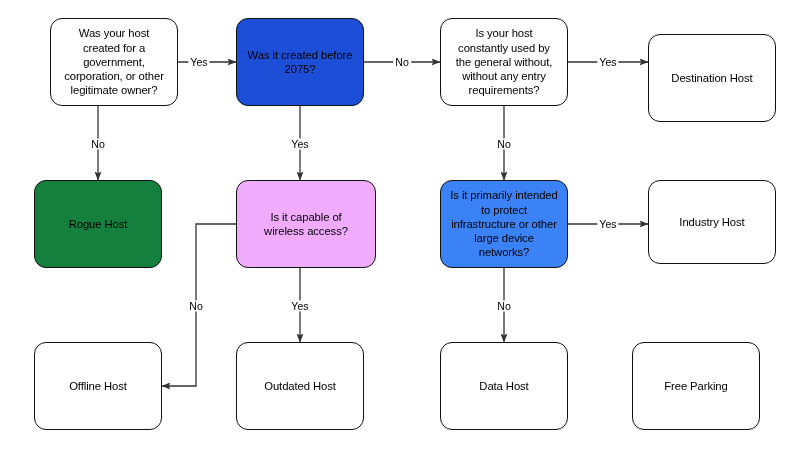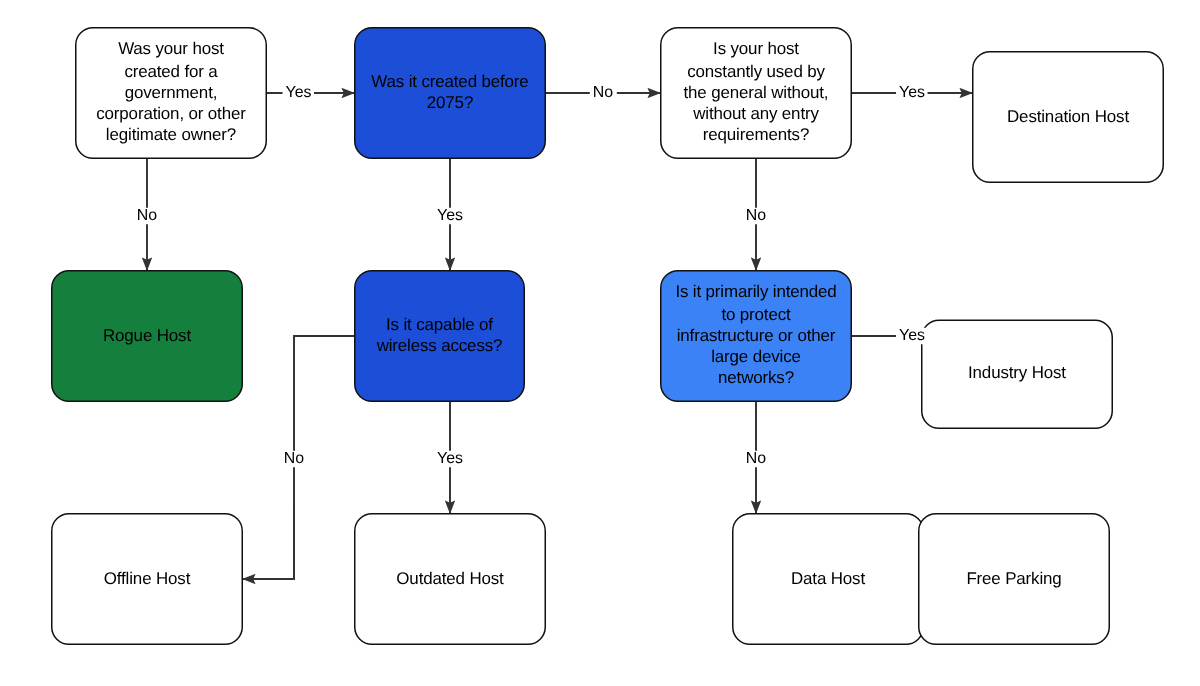--- a/index.html
+++ b/index.html
@@ -102,44 +102,44 @@
 the general without,
 without any entry
 requirements?</span>
       </div>
       <div class="node" style="left: 648px; top: 18px; width: 128px; height: 88px; border-color: rgb(17, 17, 17); background: rgb(255, 255, 255); margin-top: 16px;">
         <span class="node-label" style="color: rgb(0, 0, 0);">Destination Host</span>
       </div>
       <div class="node" style="left: 34px; top: 180px; width: 128px; height: 88px; border-color: rgb(17, 17, 17); background: #15803d;">
         <span class="node-label" style="color: rgb(0, 0, 0);">Rogue Host</span>
       </div>
-      <div class="node" style="left: 236px; top: 180px; width: 114px; height: 88px; border-color: rgb(17, 17, 17); background: #1d4ed8;">
+      <div class="node" style="left: 236px; top: 180px; width: 140px; height: 88px; border-color: rgb(17, 17, 17); background: #f0abfc;">
         <span class="node-label" style="color: rgb(0, 0, 0);">Is it capable of
 wireless access?</span>
       </div>
       <div class="node" style="left: 440px; top: 180px; width: 128px; height: 88px; border-color: rgb(17, 17, 17); background: #3b82f6;">
         <span class="node-label" style="color: rgb(0, 0, 0);">Is it primarily intended
 to protect
 infrastructure or other
 large device
 networks?</span>
       </div>
-      <div class="node" style="left: 614px; top: 180px; width: 128px; height: 73px; border-color: rgb(17, 17, 17); background: rgb(255, 255, 255); margin-top: 33px;">
+      <div class="node" style="left: 648px; top: 180px; width: 128px; height: 84px; border-color: rgb(17, 17, 17); background: rgb(255, 255, 255);">
         <span class="node-label" style="color: rgb(0, 0, 0);">Industry Host</span>
       </div>
       <div class="node" style="left: 34px; top: 342px; width: 128px; height: 88px; border-color: rgb(17, 17, 17); background: rgb(255, 255, 255);">
         <span class="node-label" style="color: rgb(0, 0, 0); text-align: center;">Offline Host</span>
       </div>
       <div class="node" style="left: 236px; top: 342px; width: 128px; height: 88px; border-color: rgb(17, 17, 17); background: rgb(255, 255, 255);">
         <span class="node-label" style="color: rgb(0, 0, 0); text-align: center;">Outdated Host</span>
       </div>
-      <div class="node" style="left: 440px; top: 342px; width: 128px; height: 88px; border-color: rgb(17, 17, 17); background: rgb(255, 255, 255); margin-left: 48px;">
+      <div class="node" style="left: 440px; top: 342px; width: 128px; height: 88px; border-color: rgb(17, 17, 17); background: rgb(255, 255, 255);">
         <span class="node-label" style="color: rgb(0, 0, 0);">Data Host</span>
       </div>
-      <div class="node" style="left: 612px; top: 342px; width: 128px; height: 88px; border-color: rgb(17, 17, 17); background: rgb(255, 255, 255);">
+      <div class="node" style="left: 632px; top: 342px; width: 128px; height: 88px; border-color: rgb(17, 17, 17); background: rgb(255, 255, 255);">
         <span class="node-label" style="color: rgb(0, 0, 0);">Free Parking</span>
       </div>
     </div>
   <div id="edge-label-layer">
       <div class="edge-label" style="left: 199px; top: 62px; color: rgb(0, 0, 0); background: rgb(255, 255, 255);">Yes</div>
       <div class="edge-label" style="left: 98px; top: 144px; color: rgb(0, 0, 0); background: rgb(255, 255, 255);">No</div>
       <div class="edge-label" style="left: 402px; top: 62px; color: rgb(0, 0, 0); background: rgb(255, 255, 255);">No</div>
       <div class="edge-label" style="left: 300px; top: 144px; color: rgb(0, 0, 0); background: rgb(255, 255, 255);">Yes</div>
       <div class="edge-label" style="left: 608px; top: 62px; color: rgb(0, 0, 0); background: rgb(255, 255, 255);">Yes</div>
       <div class="edge-label" style="left: 504px; top: 144px; color: rgb(0, 0, 0); background: rgb(255, 255, 255);">No</div>

